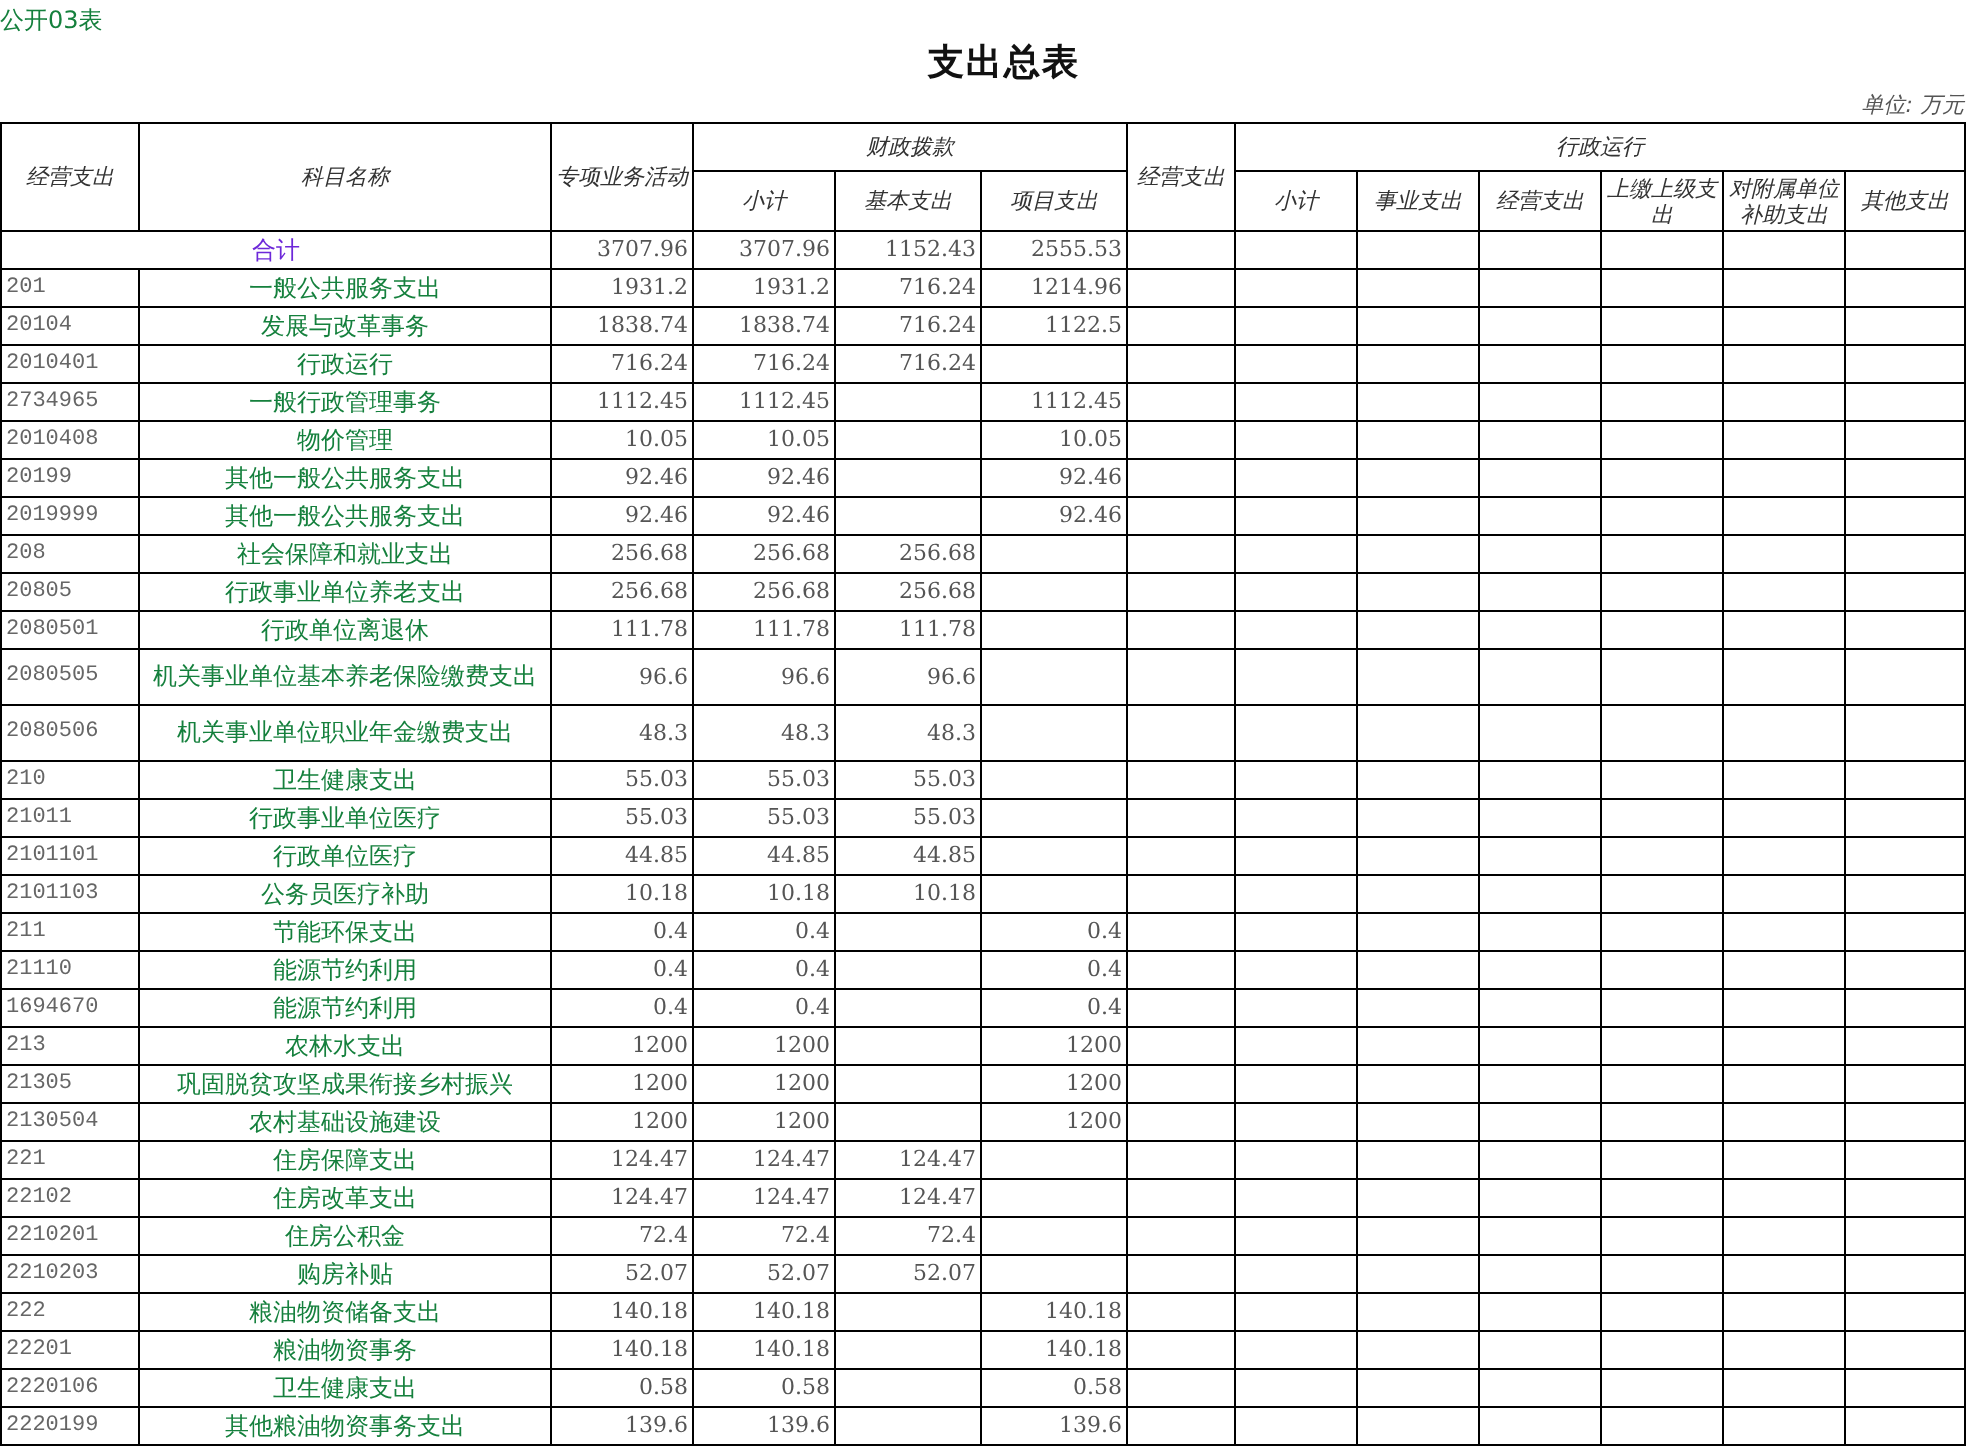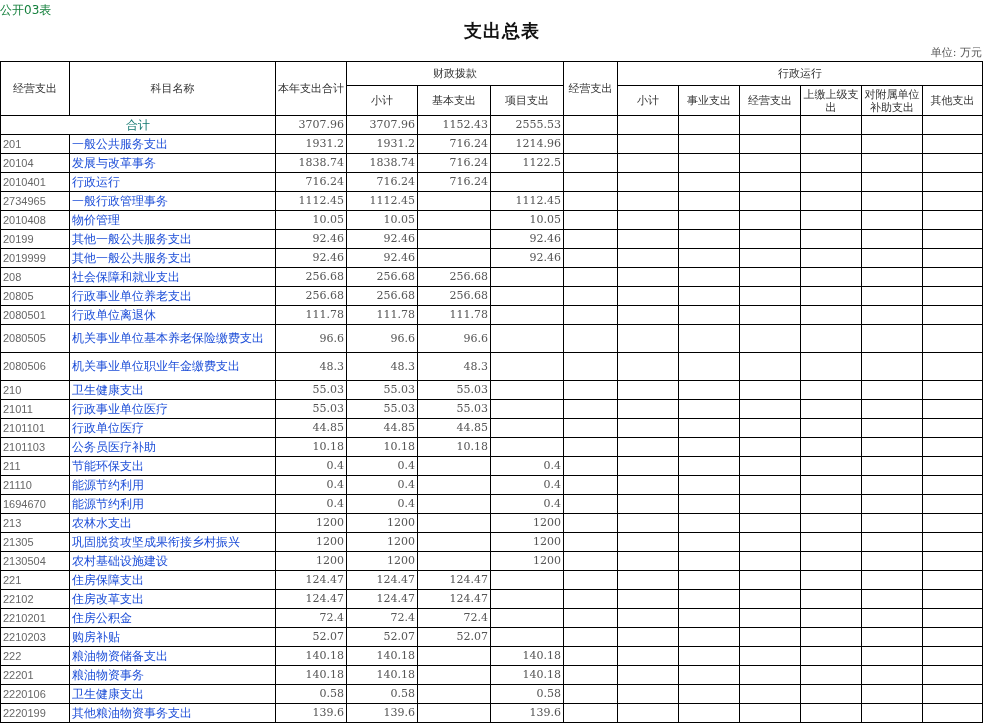--- a/index.html
+++ b/index.html
@@ -12,51 +12,51 @@
     position: absolute; left: 0; top: 2px;
     font-size: 12px; line-height: 16px; color: #15803d;
   }
   .page-title {
     position: absolute; left: 12px; top: 19px; width: 980px;
     text-align: center; font-size: 18px; font-weight: bold; letter-spacing: 1px;
     color: #111;
   }
   .unit {
     position: absolute; right: 4px; top: 45px;
-    font-size: 11px; color: #555;
+    font-size: 11px; color: #555; font-style: italic;
   }
   table.expenditure {
     position: absolute; left: 0; top: 61px;
     border-collapse: collapse; table-layout: fixed;
     width: 982px;
   }
   table.expenditure td, table.expenditure th {
     border: 1px solid #000;
     padding: 0 2px;
     overflow: hidden; white-space: nowrap;
     font-weight: normal;
   }
   table.expenditure th {
     font-size: 11px; color: #333; text-align: center; vertical-align: middle;
-    line-height: 13px; white-space: normal;
+    line-height: 13px; white-space: normal; font-style: italic;
   }
   tr.h1 th { height: 23px; }
   tr.h2 th { height: 29px; }
   td { height: 18px; line-height: 18px; font-size: 12px; }
   tr.tall td { height: 27px; line-height: 27px; }
   td.code {
-    font-family: Liberation Sans, sans-serif;
+    font-family: Liberation Mono, monospace;
     font-size: 11px; color: #666; text-align: left; padding-left: 1px;
   }
-  td.name { font-size: 12px; color: #1d4ed8; text-align: left; padding-left: 1px; }
+  td.name { font-size: 12px; color: #15803d; text-align: center; padding-left: 1px; }
   td.num {
     font-family: "DejaVu Serif", "Liberation Serif", serif;
     font-size: 11px; color: #555; text-align: right; padding-right: 2px;
   }
-  td.total-label { text-align: center; font-size: 12px; color: #0f766e; }
+  td.total-label { text-align: center; font-size: 12px; color: #6d28d9; }
   td.empty { }
 </style>
 </head>
 <body>
 
 <div class="form-id">公开03表</div>
 <div class="page-title">支出总表</div>
 <div class="unit">单位:  万元</div>
 
 <table class="expenditure">
@@ -72,21 +72,21 @@
     <col style="width:61px">
     <col style="width:61px">
     <col style="width:61px">
     <col style="width:61px">
     <col style="width:60px">
   </colgroup>
   <thead>
     <tr class="h1">
       <th rowspan="2">经营支出</th>
       <th rowspan="2">科目名称</th>
-      <th rowspan="2">本年支出合计</th>
+      <th rowspan="2">专项业务活动</th>
       <th colspan="3">财政拨款</th>
       <th rowspan="2">经营支出</th>
       <th colspan="6">行政运行</th>
     </tr>
     <tr class="h2">
       <th>小计</th>
       <th>基本支出</th>
       <th>项目支出</th>
       <th>小计</th>
       <th>事业支出</th>

